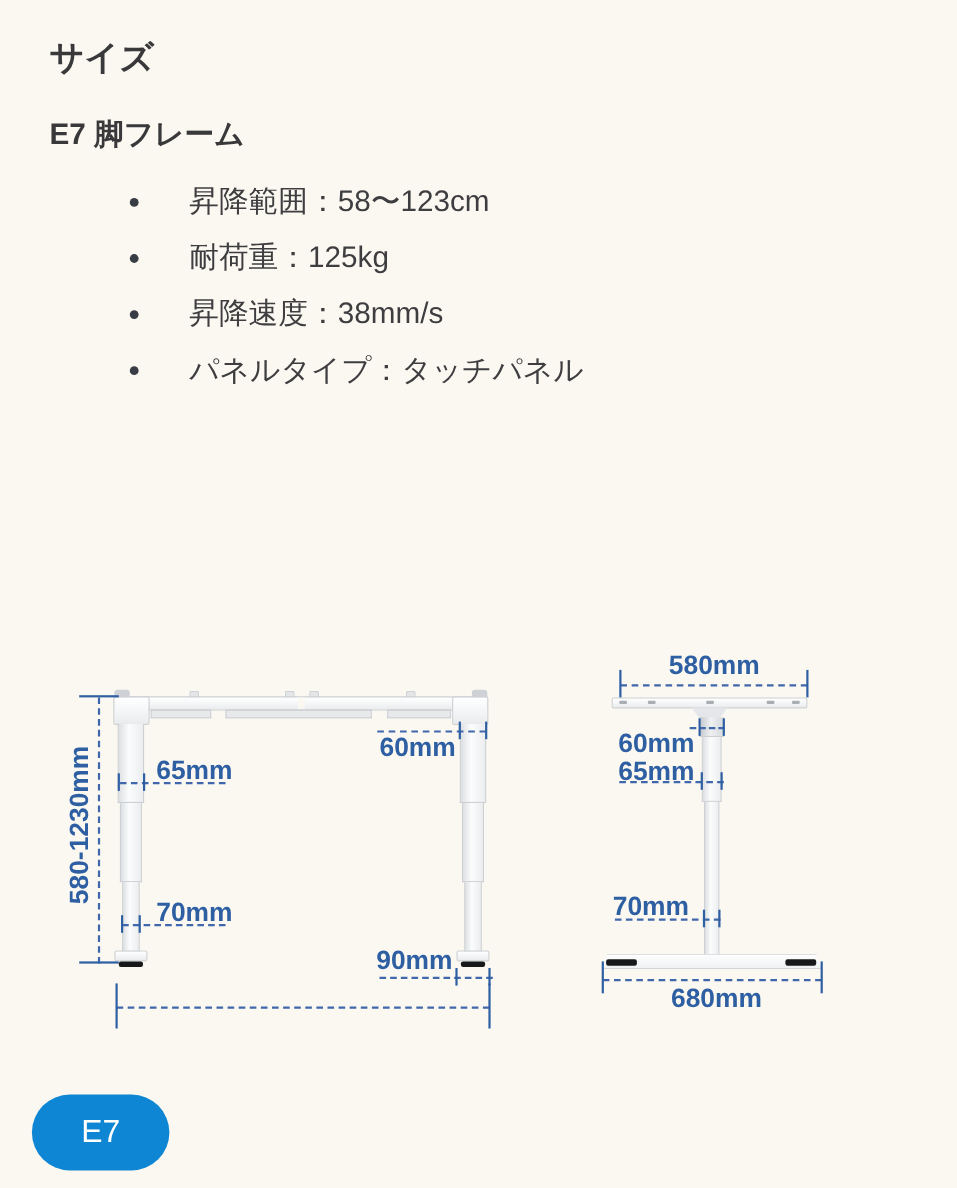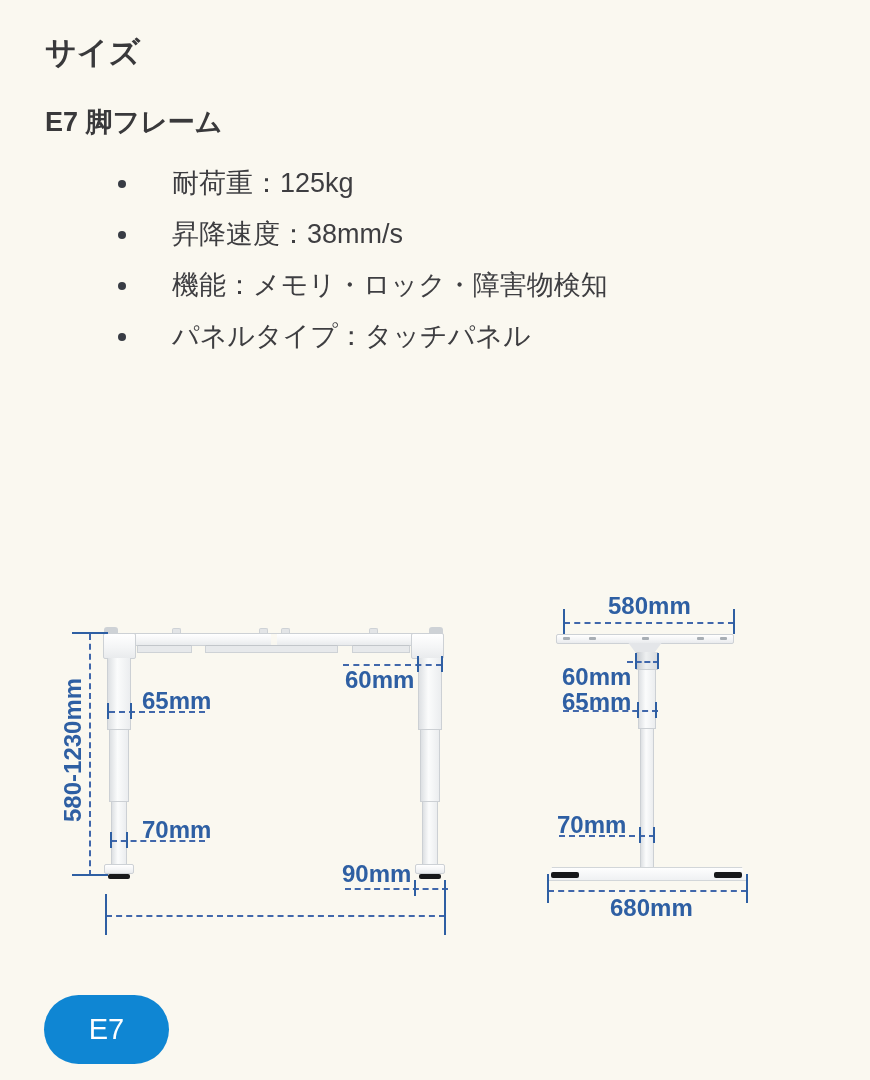--- a/index.html
+++ b/index.html
@@ -41,36 +41,36 @@
   .screw{position:absolute;width:7px;height:3px;background:#a8aeb4;border-radius:1px;}
   .pad{position:absolute;background:#17181a;border-radius:2px;}
   
   .dim-label{position:absolute;color:#2e5fa3;font-weight:700;font-size:24px;line-height:1.1;white-space:nowrap;}
   .dash-h{position:absolute;height:0;border-top:2px dashed #4067ab;}
   .dash-v{position:absolute;width:0;border-left:2px dashed #4067ab;}
   .tick{position:absolute;background:#2e5fa3;}
   .rot{transform:rotate(-90deg);transform-origin:center center;text-align:center;}
   
   .model-pill{
-    position:absolute;left:44px;top:995px;width:125px;height:69px;border:none;
+    position:absolute;left:29px;top:995px;width:125px;height:69px;border:none;
     border-radius:35px;background:#0f86d3;color:#ffffff;font-size:29px;font-weight:500;
     font-family:"Liberation Sans","DejaVu Sans",sans-serif;cursor:pointer;
     display:flex;align-items:center;justify-content:center;
   }
 </style>
 </head>
 <body>
 
 <div class="abs page-title">サイズ</div>
 <div class="abs section-title">E7 脚フレーム</div>
 
 <ul class="spec-list">
+  <li>昇降範囲：58〜123cm</li>
   <li>耐荷重：125kg</li>
   <li>昇降速度：38mm/s</li>
-  <li>機能：メモリ・ロック・障害物検知</li>
   <li>パネルタイプ：タッチパネル</li>
 </ul>
 
 <div class="abs" style="left:0;top:0;width:870px;height:1080px;">
 
   <div class="cap" style="left:104px;top:627px;"></div>
   <div class="cap" style="left:429px;top:627px;"></div>
   <div class="tab" style="left:172px;top:628px;"></div>
   <div class="tab" style="left:259px;top:628px;"></div>
   <div class="tab" style="left:281px;top:628px;"></div>

